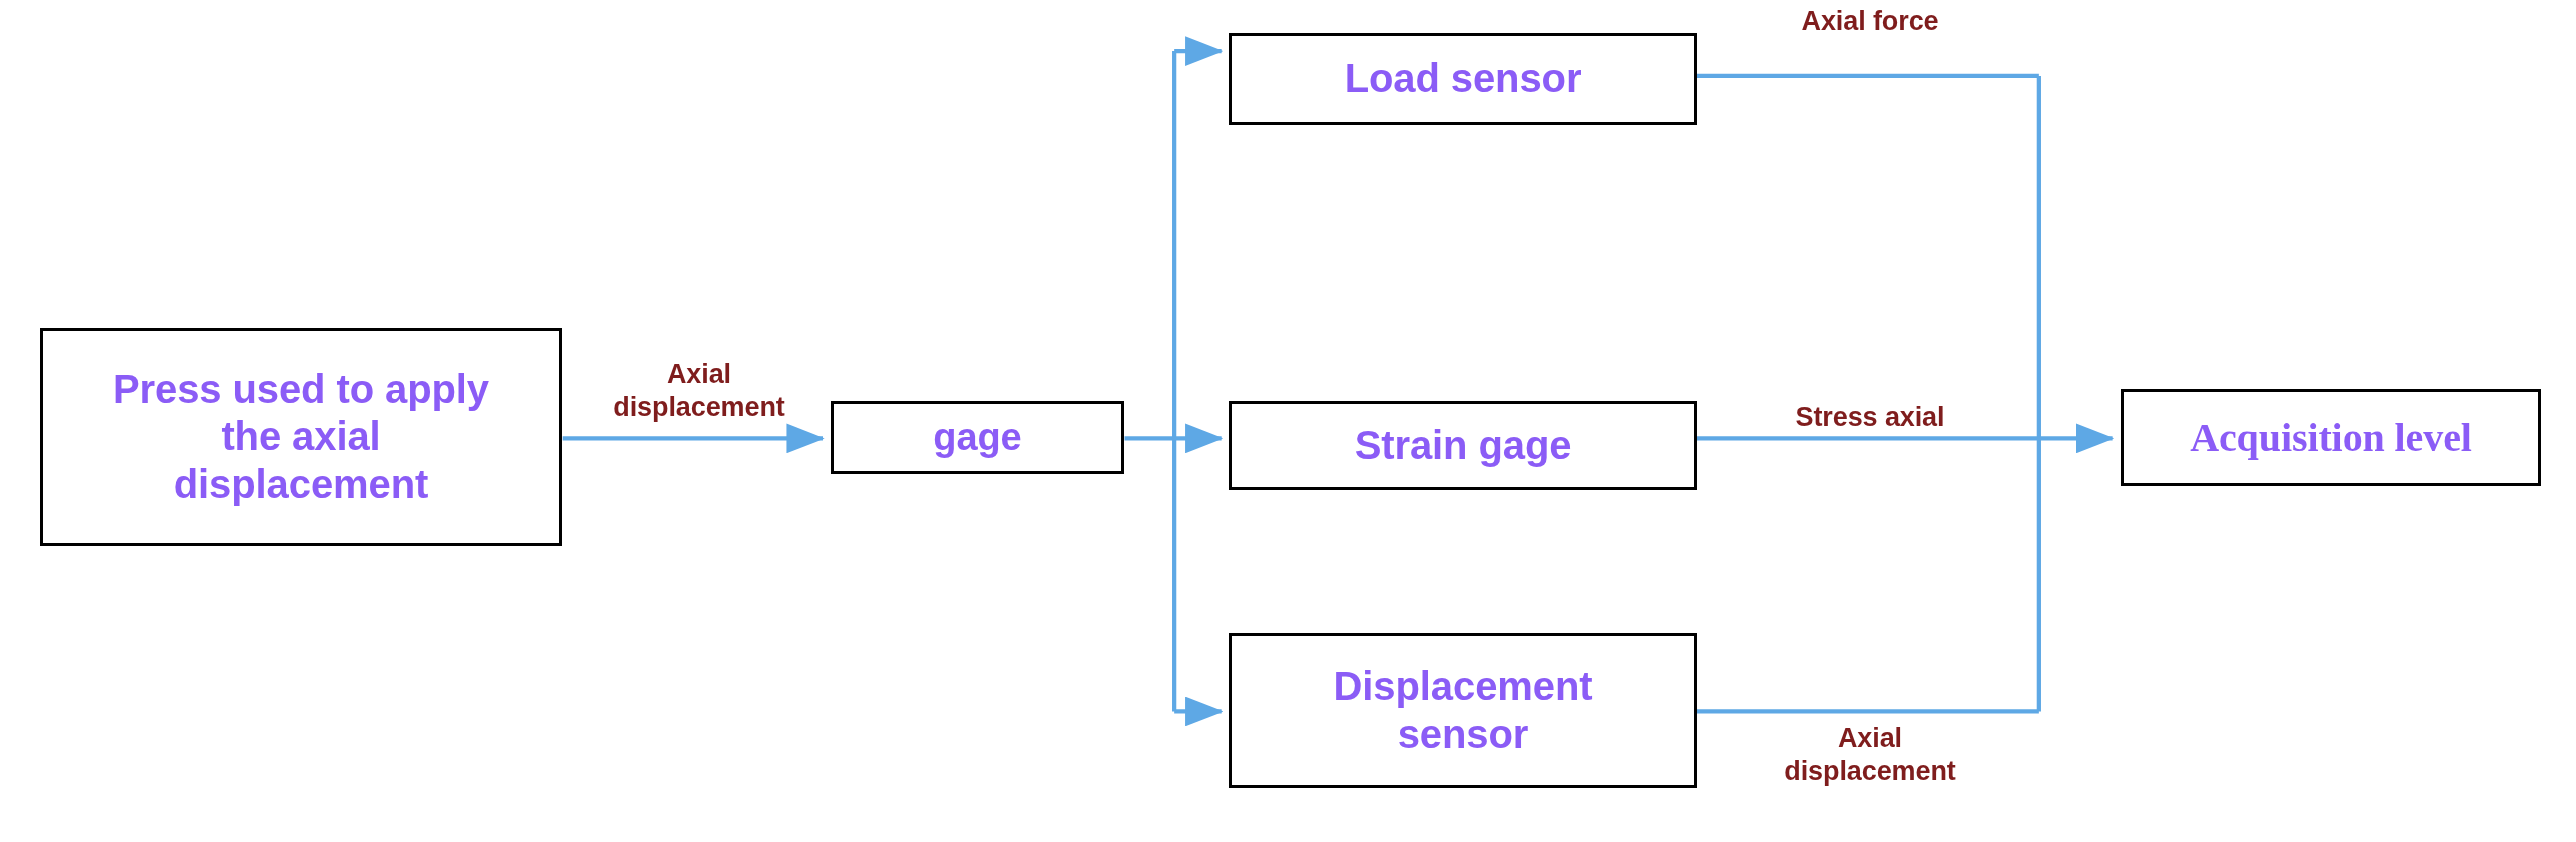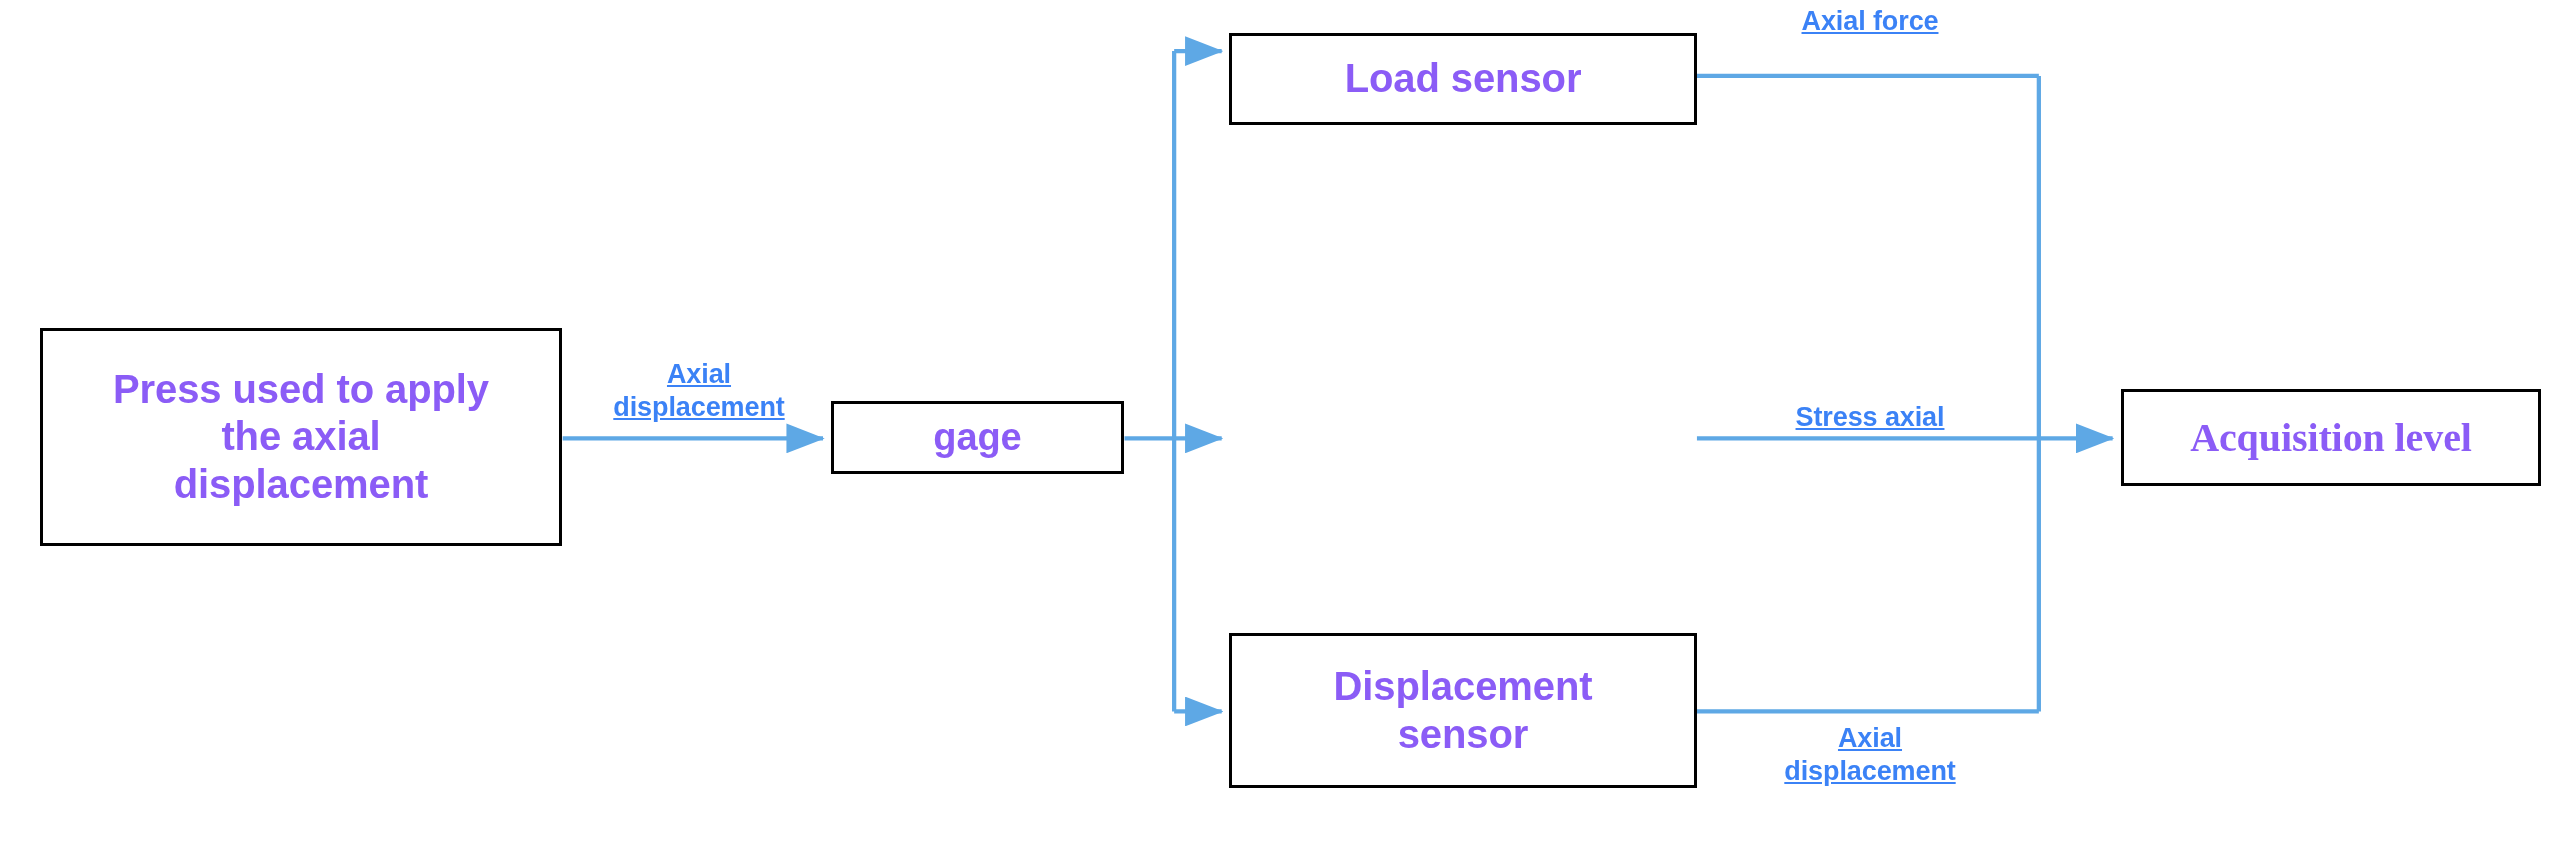--- a/index.html
+++ b/index.html
@@ -49,29 +49,28 @@
   #node-press   { left: 40px;   top: 328px;  width: 522px; height: 218px; font-size: 40px; }
   #node-cell    { left: 831px; top: 401px;  width: 293px; height: 73px; font-size: 38px; }
   #node-load    { left: 1229px; top: 33px;   width: 468px; height: 92px; font-size: 40px; }
   #node-strain  { left: 1229px; top: 401px;  width: 468px; height: 89px; font-size: 40px; }
   #node-disp    { left: 1229px; top: 633px;  width: 468px; height: 155px; font-size: 40px; }
   #node-acq     { left: 2121px; top: 389px;  width: 420px; height: 97px; font-size: 40px; font-family: Liberation Serif, serif; }
 
   
   .edge-label {
     position: absolute;
-    color: #3b82f6;
+    color: #7f1d1d;
     font-weight: bold;
     font-size: 27px;
     line-height: 1.22;
     text-align: center;
     white-space: pre-line;
     letter-spacing: -0.1px;
     z-index: 4;
-    text-decoration: underline;
   }
   #label-axial-disp-in { left: 589px;  top: 358px; width: 220px; }
   #label-axial-force   { left: 1735px; top: 5px;   width: 270px; }
   #label-stress-level  { left: 1735px; top: 401px; width: 270px; }
   #label-axial-disp-out{ left: 1735px; top: 722px;width: 270px; }
 </style>
 </head>
 <body>
 
 <div id="canvas">
@@ -112,20 +111,23 @@
   </div>
 
   <div class="node" id="node-cell">
     <span class="node-text">gage</span>
   </div>
 
   <div class="node" id="node-load">
     <span class="node-text">Load sensor</span>
   </div>
 
+  <div class="node" id="node-strain">
+    <span class="node-text">Strain gage</span>
+  </div>
 
   <div class="node" id="node-disp">
     <span class="node-text">Displacement
 sensor</span>
   </div>
 
   <div class="node" id="node-acq">
     <span class="node-text">Acquisition level</span>
   </div>
 

